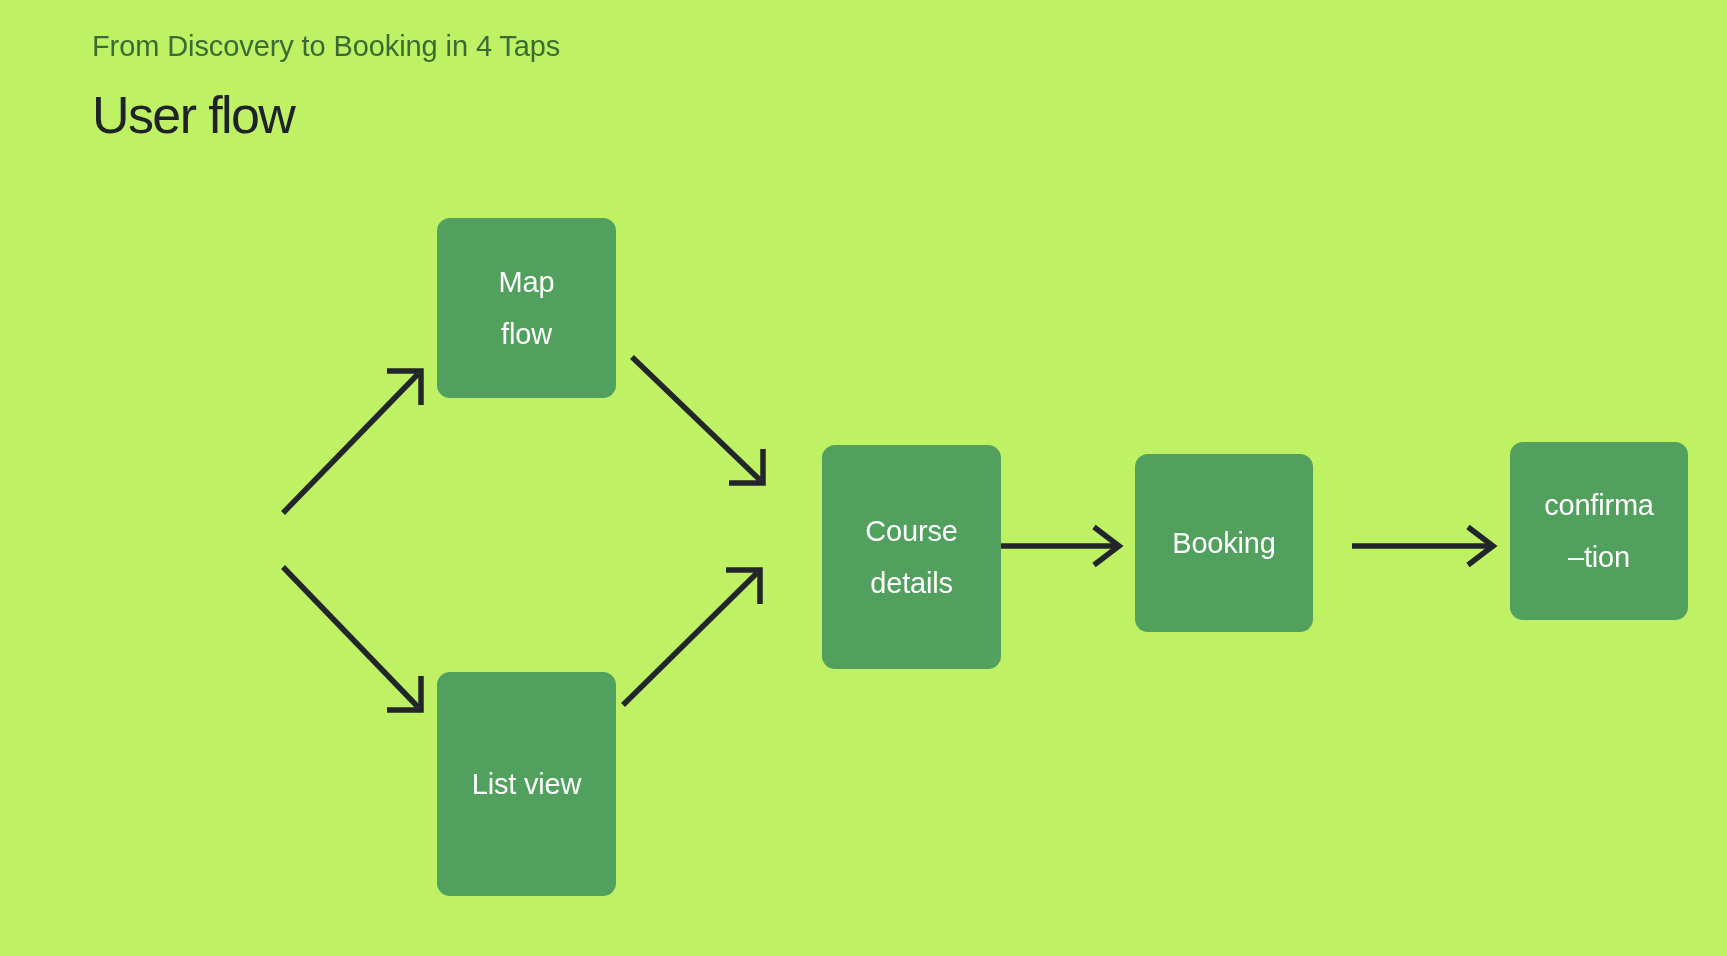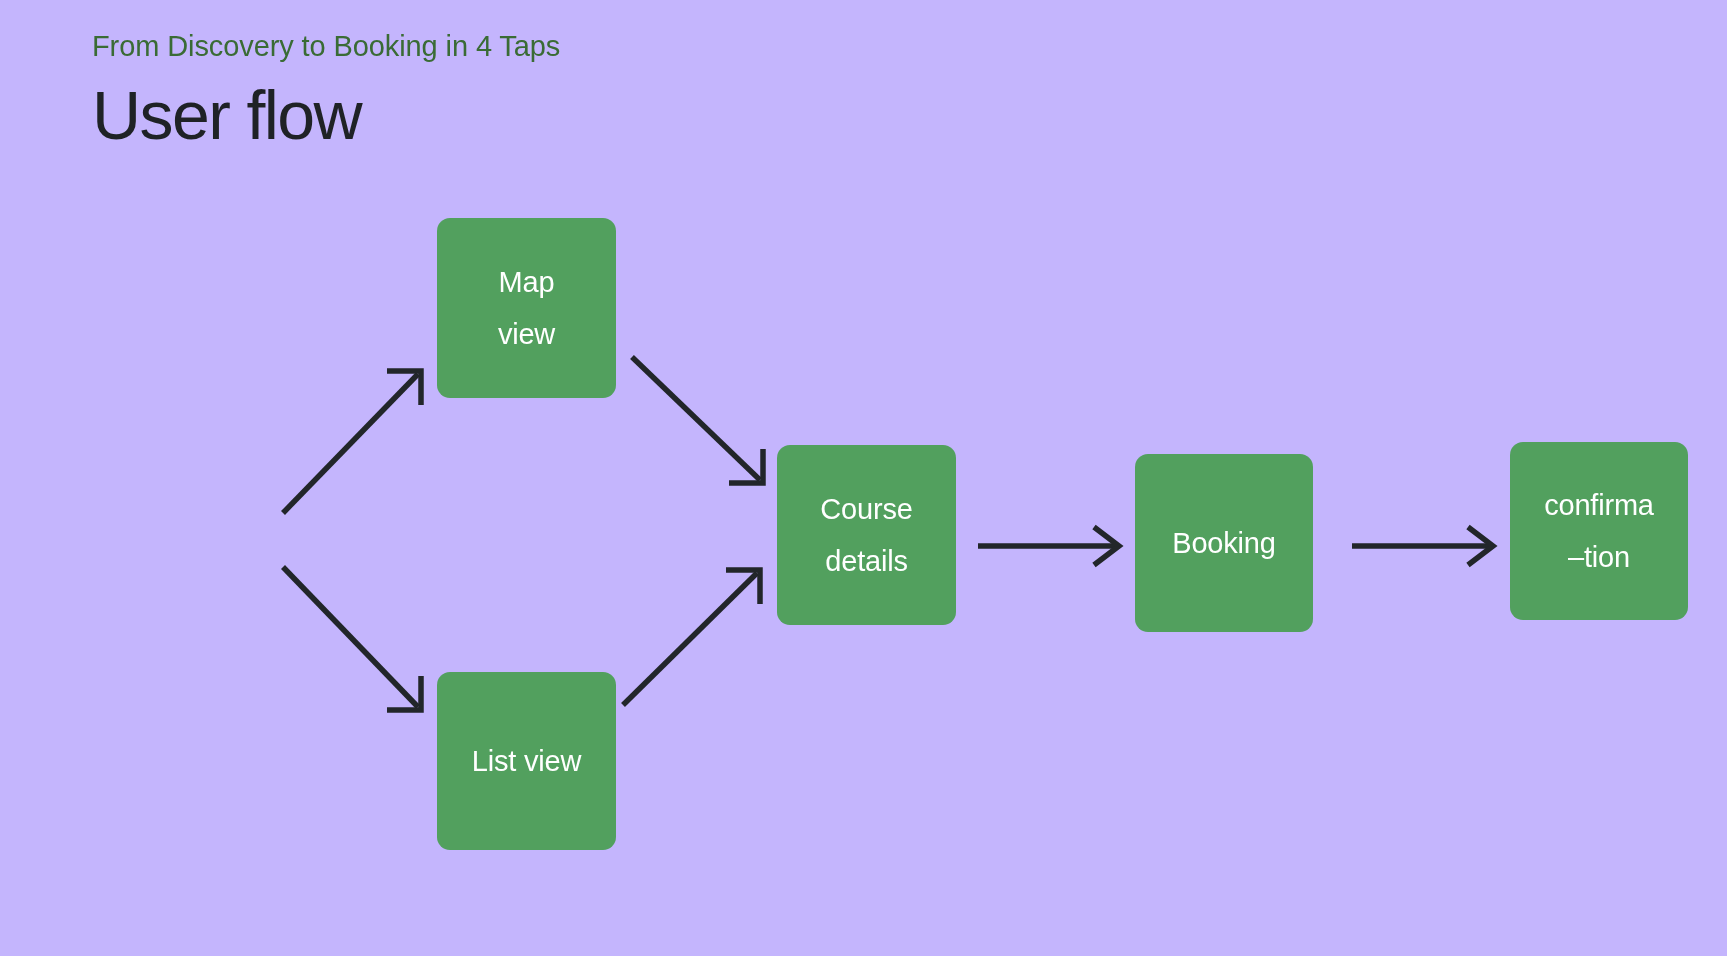--- a/index.html
+++ b/index.html
@@ -9,42 +9,42 @@
     background: #ffffff;
   }
   body {
     font-family: "Liberation Sans", sans-serif;
     -webkit-font-smoothing: antialiased;
   }
   #canvas {
     position: relative;
     width: 1727px;
     height: 956px;
-    background: #c4b5fd;
+    background: #bef264;
     overflow: hidden;
   }
 
   
   #header {
     position: absolute;
     left: 92px;
     top: 28px;
     width: 1200px;
   }
   #subtitle {
     font-size: 29px;
     line-height: 36px;
     font-weight: 400;
     color: #3a6b35;
     letter-spacing: -0.1px;
     white-space: nowrap;
   }
   #title {
     margin-top: 16px;
-    font-size: 68px;
+    font-size: 52px;
     line-height: 70px;
     font-weight: 400;
     color: #1f2226;
     letter-spacing: -1.6px;
     white-space: nowrap;
   }
 
   
   #diagram {
     position: absolute;
@@ -79,22 +79,22 @@
   }
   .node .node-label {
     display: block;
     width: 100%;
     white-space: pre-line;
   }
 
   
   #node-entry        { left: 92px;   top: 445px; width: 179px; height: 188px; }
   #node-map          { left: 437px;  top: 218px; width: 179px; height: 180px; }
-  #node-list         { left: 437px;  top: 672px; width: 179px; height: 178px; }
-  #node-course       { left: 777px;  top: 445px; width: 179px; height: 180px; }
+  #node-list         { left: 437px;  top: 672px; width: 179px; height: 224px; }
+  #node-course       { left: 822px;  top: 445px; width: 179px; height: 224px; }
   #node-booking      { left: 1135px; top: 454px; width: 178px; height: 178px; }
   #node-confirmation { left: 1510px; top: 442px; width: 178px; height: 178px; }
 </style>
 </head>
 <body>
 
 <div id="canvas">
 
   <div id="header">
     <div id="subtitle">From Discovery to Booking in 4 Taps</div>
@@ -135,21 +135,21 @@
           <line x1="1352" y1="546" x2="1492" y2="546"></line>
           <polyline points="1468,527 1493,546 1468,565" fill="none"></polyline>
         </g>
 
       </g>
     </svg>
 
 
     <div class="node" id="node-map">
       <span class="node-label">Map
-view</span>
+flow</span>
     </div>
 
     <div class="node" id="node-list">
       <span class="node-label">List view</span>
     </div>
 
     <div class="node" id="node-course">
       <span class="node-label">Course
 details</span>
     </div>

